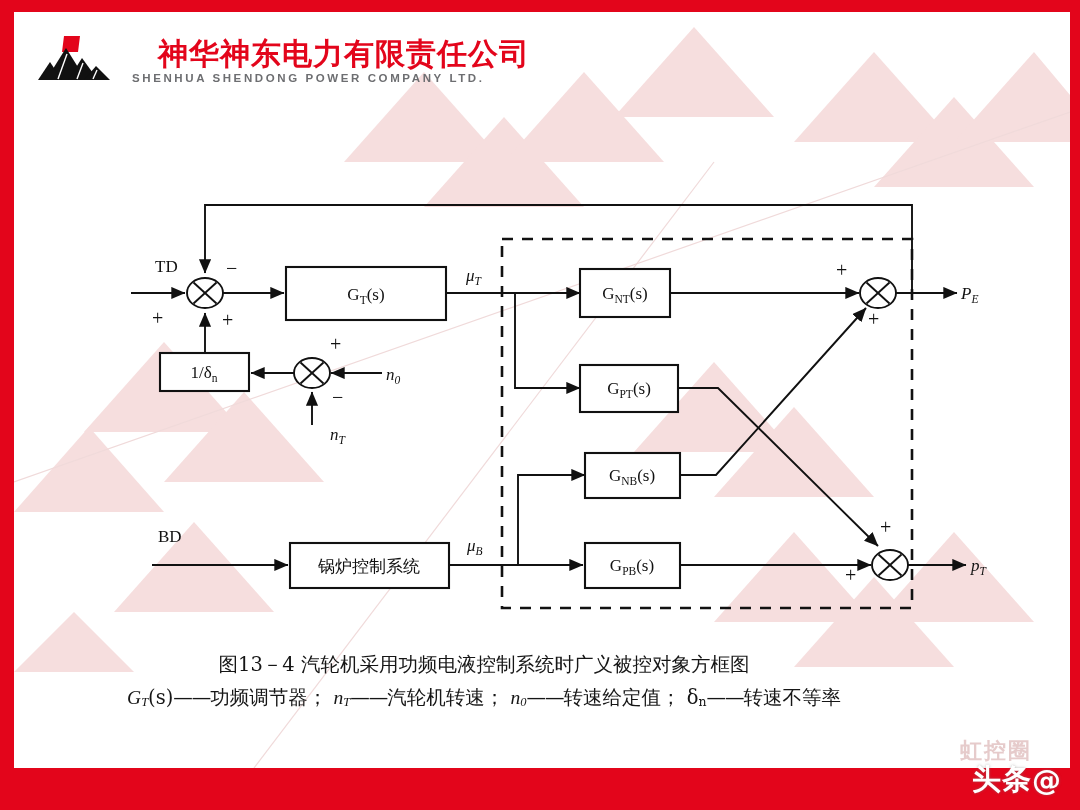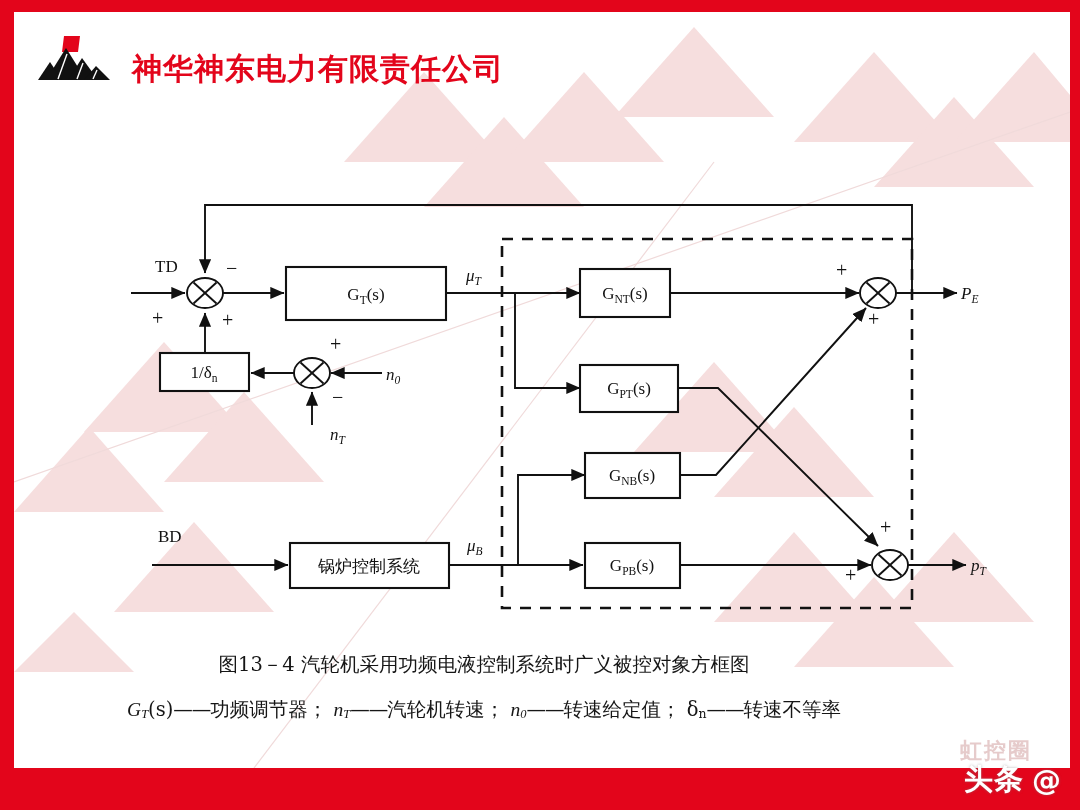--- a/index.html
+++ b/index.html
@@ -57,20 +57,21 @@
   }
   #logo-mark { width: 84px; height: 52px; display:block; }
   #logo-text { line-height: 1; }
   #logo-cn {
     font-family: "DejaVu Sans", sans-serif;
     font-weight: bold;
     font-size: 30px;
     color: #e3051b;
     letter-spacing: 1px;
     white-space: nowrap;
+    margin-left: 26px;
   }
   #logo-en {
     font-family: "Liberation Sans", sans-serif;
     font-weight: bold;
     font-size: 11.5px;
     color: #6d6e71;
     letter-spacing: 2.6px;
     margin-top: 4px;
     white-space: nowrap;
   }
@@ -134,33 +135,33 @@
   }
   #caption-title {
     font-size: 19.5px;
     line-height: 26px;
     white-space: nowrap;
   }
   #caption-legend {
     font-size: 19.5px;
     line-height: 26px;
     white-space: nowrap;
-    margin-top: 19px;
+    margin-top: 7px;
   }
   #caption-legend .it {
     font-family: "Liberation Serif", serif;
     font-style: italic;
   }
   #caption-legend .sb { font-size: 12.5px; vertical-align: -2px; }
   #caption-legend .dash { letter-spacing: -1px; }
 
   
   #toutiao {
     position: absolute; right: 18px; bottom: 10px;
-    display: flex; align-items: center; gap: 8px;
+    display: flex; align-items: center; gap: 0;
     font-family: "DejaVu Sans", sans-serif;
     font-weight: bold;
     font-size: 29px;
     color: #ffffff;
     text-shadow: 0 0 3px rgba(120,120,120,.55);
     letter-spacing: 1px;
     z-index: 9;
   }
   #toutiao-faint {
     position: absolute; right: 48px; bottom: 44px;
@@ -217,20 +218,21 @@
       <polygon points="60,34 74,48 48,48" fill="#111111"></polygon>
       <polygon points="14,30 26,48 2,48" fill="#111111"></polygon>
       <g stroke="#ffffff" stroke-width="1.4">
         <line x1="31" y1="22" x2="22" y2="47"></line>
         <line x1="47" y1="31" x2="41" y2="47"></line>
         <line x1="61" y1="38" x2="57" y2="47"></line>
       </g>
     </svg>
     <div id="logo-text">
       <div id="logo-cn">神华神东电力有限责任公司</div>
+      <div id="logo-en">SHENHUA SHENDONG POWER COMPANY LTD.</div>
     </div>
   </div>
 
 
   <svg id="diagram" viewBox="0 0 1080 810">
     <defs>
       <marker id="ah" markerWidth="9" markerHeight="9" refX="7.2" refY="3.2" orient="auto" markerUnits="strokeWidth">
         <path d="M0,0 L7.4,3.2 L0,6.4 z" fill="#111"></path>
       </marker>
     </defs>

